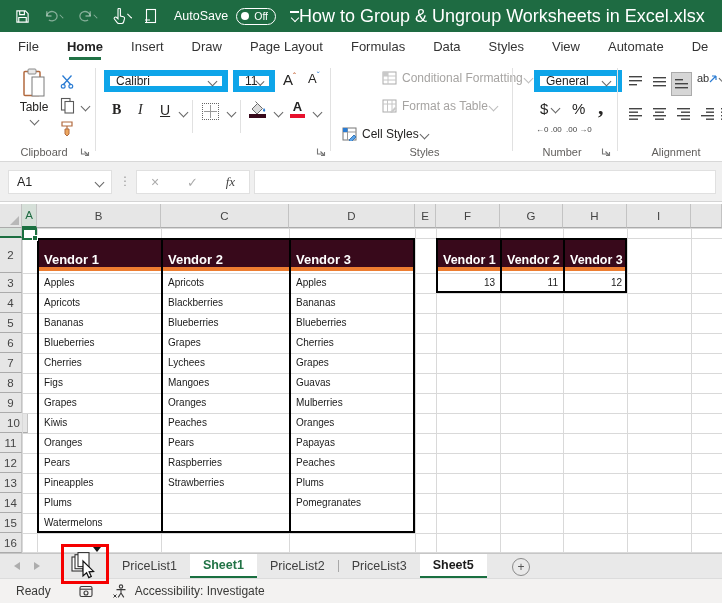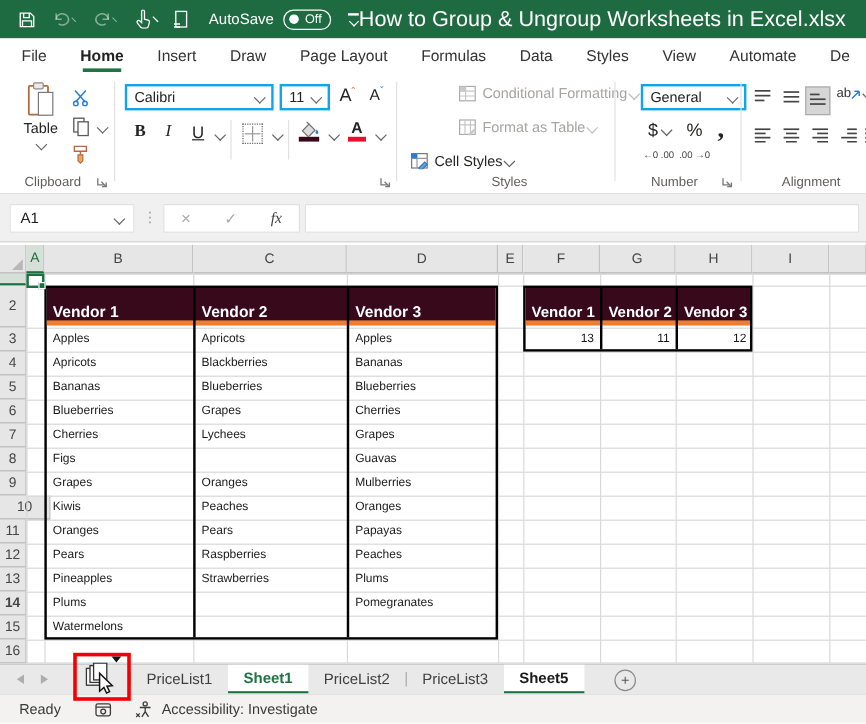--- a/index.html
+++ b/index.html
@@ -26,21 +26,21 @@
            gap:28px;padding-left:18px;box-sizing:border-box;overflow:hidden;}
   .mtab{font-size:13px;color:#333;white-space:nowrap;height:30px;line-height:30px;position:relative;}
   .mtab.active{font-weight:700;color:#222;}
   .mtab.active::after{content:"";position:absolute;left:2px;right:2px;bottom:2px;height:3px;background:var(--accent);}
   
   #ribbon{position:absolute;left:0;top:62px;width:722px;height:100px;background:#fff;border-bottom:1px solid #D8D8D8;
           box-sizing:border-box;overflow:hidden;}
   .grplabel{position:absolute;bottom:3px;font-size:11px;color:#605E5C;text-align:center;}
   .gsep{position:absolute;top:6px;bottom:10px;width:1px;background:#E1E1E1;}
   .rbtn{position:absolute;display:flex;align-items:center;font-size:12px;color:#252423;}
-  .combo{position:absolute;background:#fff;border:2px solid #0ea5e9;font-size:12px;color:#222;display:flex;
+  .combo{position:absolute;background:#fff;border:6px solid #0ea5e9;font-size:12px;color:#222;display:flex;
          align-items:center;box-sizing:border-box;padding-left:6px;}
   .combo .chev{margin-left:auto;margin-right:6px;}
   .grayed{color:#A6A4A2 !important;margin-left:40px;}
   .ticon{display:inline-flex;align-items:center;justify-content:center;}
   
   #fbar{position:absolute;left:0;top:162px;width:722px;height:40px;background:#F0F0F0;border-bottom:1px solid #D4D4D4;
         box-sizing:border-box;}
   .fbox{position:absolute;background:#fff;border:1px solid #E0E0E0;box-sizing:border-box;display:flex;align-items:center;}
   
   #gridarea{position:absolute;left:0;top:204px;width:722px;height:349px;background:#fff;overflow:hidden;}
@@ -376,25 +376,25 @@
       <div class="colhead" style="position: absolute; left: 691px; top: 0px; width: 31px; height: 24px;"></div>
       <div class="rowhead hsel" style="position: absolute; left: 0px; top: 24px; width: 22px; height: 10px;"></div>
       <div class="rowhead" style="position: absolute; left: 0px; top: 34px; width: 22px; height: 35px;">2</div>
       <div class="rowhead" style="position: absolute; left: 0px; top: 69px; width: 22px; height: 20px;">3</div>
       <div class="rowhead" style="position: absolute; left: 0px; top: 89px; width: 22px; height: 20px;">4</div>
       <div class="rowhead" style="position: absolute; left: 0px; top: 109px; width: 22px; height: 20px;">5</div>
       <div class="rowhead" style="position: absolute; left: 0px; top: 129px; width: 22px; height: 20px;">6</div>
       <div class="rowhead" style="position: absolute; left: 0px; top: 149px; width: 22px; height: 20px;">7</div>
       <div class="rowhead" style="position: absolute; left: 0px; top: 169px; width: 22px; height: 20px;">8</div>
       <div class="rowhead" style="position: absolute; left: 0px; top: 189px; width: 22px; height: 20px;">9</div>
-      <div class="rowhead" style="position: absolute; left: 0px; top: 209px; width: 42px; height: 20px;">10</div>
+      <div class="rowhead" style="position: absolute; left: 0px; top: 209px; width: 28px; height: 20px;">10</div>
       <div class="rowhead" style="position: absolute; left: 0px; top: 229px; width: 22px; height: 20px;">11</div>
       <div class="rowhead" style="position: absolute; left: 0px; top: 249px; width: 22px; height: 20px;">12</div>
       <div class="rowhead" style="position: absolute; left: 0px; top: 269px; width: 22px; height: 20px;">13</div>
-      <div class="rowhead" style="position: absolute; left: 0px; top: 289px; width: 22px; height: 20px; font-weight: bold;">14</div>
+      <div class="rowhead" style="position: absolute; left: 0px; top: 289px; width: 22px; height: 20px;">14</div>
       <div class="rowhead" style="position: absolute; left: 0px; top: 309px; width: 22px; height: 20px;">15</div>
       <div class="rowhead" style="position: absolute; left: 0px; top: 329px; width: 22px; height: 20px; text-align: center;">16</div>
       <div class="gl" style="position: absolute; left: 22px; top: 24px; width: 1px; height: 325px;"></div>
       <div class="gl" style="position: absolute; left: 37px; top: 24px; width: 1px; height: 325px;"></div>
       <div class="gl" style="position: absolute; left: 161px; top: 24px; width: 1px; height: 325px;"></div>
       <div class="gl" style="position: absolute; left: 289px; top: 24px; width: 1px; height: 325px;"></div>
       <div class="gl" style="position: absolute; left: 415px; top: 24px; width: 1px; height: 325px;"></div>
       <div class="gl" style="position: absolute; left: 436px; top: 24px; width: 1px; height: 325px;"></div>
       <div class="gl" style="position: absolute; left: 500px; top: 24px; width: 1px; height: 325px;"></div>
       <div class="gl" style="position: absolute; left: 563px; top: 24px; width: 1px; height: 325px;"></div>
@@ -433,20 +433,21 @@
         <div class="cellTxt" style="position: absolute; top: 73px; height: 20px; line-height: 20px; z-index: 6; left: 5px; width: 116px;">Bananas</div>
         <div class="cellTxt" style="position: absolute; top: 73px; height: 20px; line-height: 20px; z-index: 6; left: 129px; width: 120px;">Blueberries</div>
         <div class="cellTxt" style="position: absolute; top: 73px; height: 20px; line-height: 20px; z-index: 6; left: 257px; width: 118px;">Blueberries</div>
         <div class="cellTxt" style="position: absolute; top: 93px; height: 20px; line-height: 20px; z-index: 6; left: 5px; width: 116px;">Blueberries</div>
         <div class="cellTxt" style="position: absolute; top: 93px; height: 20px; line-height: 20px; z-index: 6; left: 129px; width: 120px;">Grapes</div>
         <div class="cellTxt" style="position: absolute; top: 93px; height: 20px; line-height: 20px; z-index: 6; left: 257px; width: 118px;">Cherries</div>
         <div class="cellTxt" style="position: absolute; top: 113px; height: 20px; line-height: 20px; z-index: 6; left: 5px; width: 116px;">Cherries</div>
         <div class="cellTxt" style="position: absolute; top: 113px; height: 20px; line-height: 20px; z-index: 6; left: 129px; width: 120px;">Lychees</div>
         <div class="cellTxt" style="position: absolute; top: 113px; height: 20px; line-height: 20px; z-index: 6; left: 257px; width: 118px;">Grapes</div>
         <div class="cellTxt" style="position: absolute; top: 133px; height: 20px; line-height: 20px; z-index: 6; left: 5px; width: 116px;">Figs</div>
+        <div class="cellTxt" style="position: absolute; top: 133px; height: 20px; line-height: 20px; z-index: 6; left: 129px; width: 120px;">Mangoes</div>
         <div class="cellTxt" style="position: absolute; top: 133px; height: 20px; line-height: 20px; z-index: 6; left: 257px; width: 118px;">Guavas</div>
         <div class="cellTxt" style="position: absolute; top: 153px; height: 20px; line-height: 20px; z-index: 6; left: 5px; width: 116px;">Grapes</div>
         <div class="cellTxt" style="position: absolute; top: 153px; height: 20px; line-height: 20px; z-index: 6; left: 129px; width: 120px;">Oranges</div>
         <div class="cellTxt" style="position: absolute; top: 153px; height: 20px; line-height: 20px; z-index: 6; left: 257px; width: 118px;">Mulberries</div>
         <div class="cellTxt" style="position: absolute; top: 173px; height: 20px; line-height: 20px; z-index: 6; left: 5px; width: 116px;">Kiwis</div>
         <div class="cellTxt" style="position: absolute; top: 173px; height: 20px; line-height: 20px; z-index: 6; left: 129px; width: 120px;">Peaches</div>
         <div class="cellTxt" style="position: absolute; top: 173px; height: 20px; line-height: 20px; z-index: 6; left: 257px; width: 118px;">Oranges</div>
         <div class="cellTxt" style="position: absolute; top: 193px; height: 20px; line-height: 20px; z-index: 6; left: 5px; width: 116px;">Oranges</div>
         <div class="cellTxt" style="position: absolute; top: 193px; height: 20px; line-height: 20px; z-index: 6; left: 129px; width: 120px;">Pears</div>
         <div class="cellTxt" style="position: absolute; top: 193px; height: 20px; line-height: 20px; z-index: 6; left: 257px; width: 118px;">Papayas</div>

